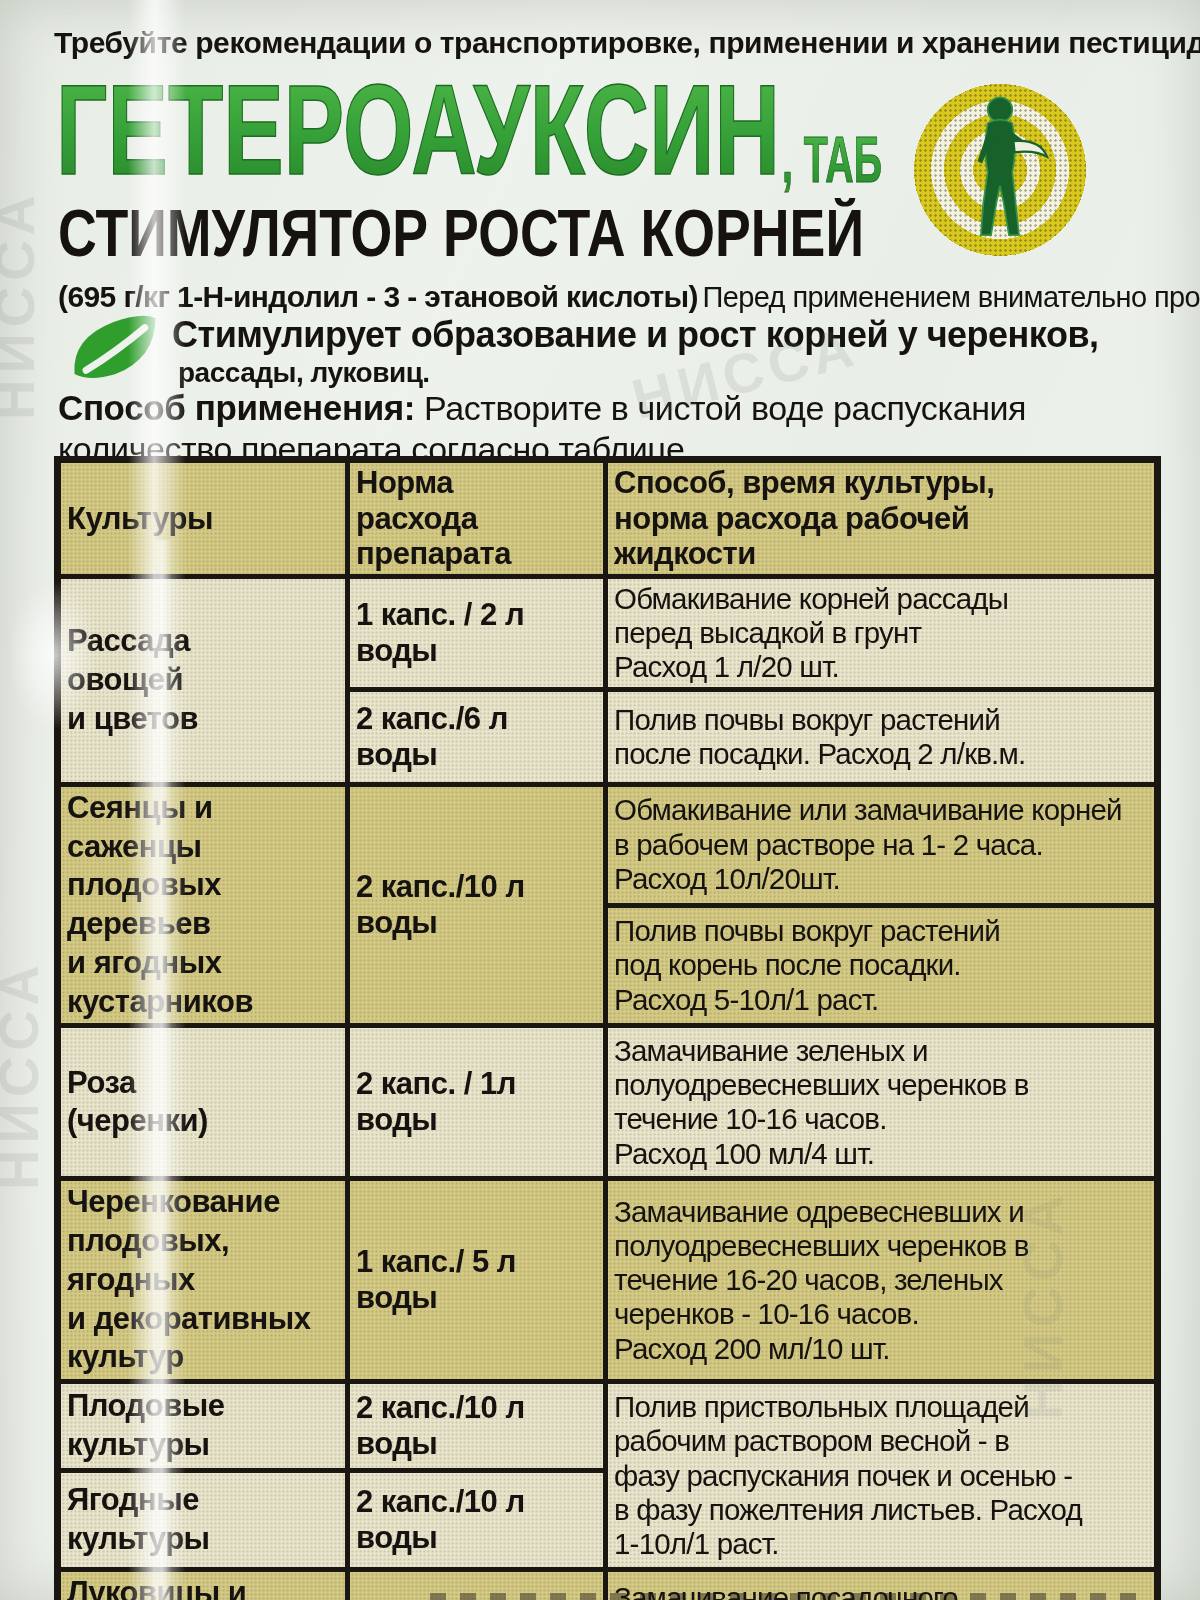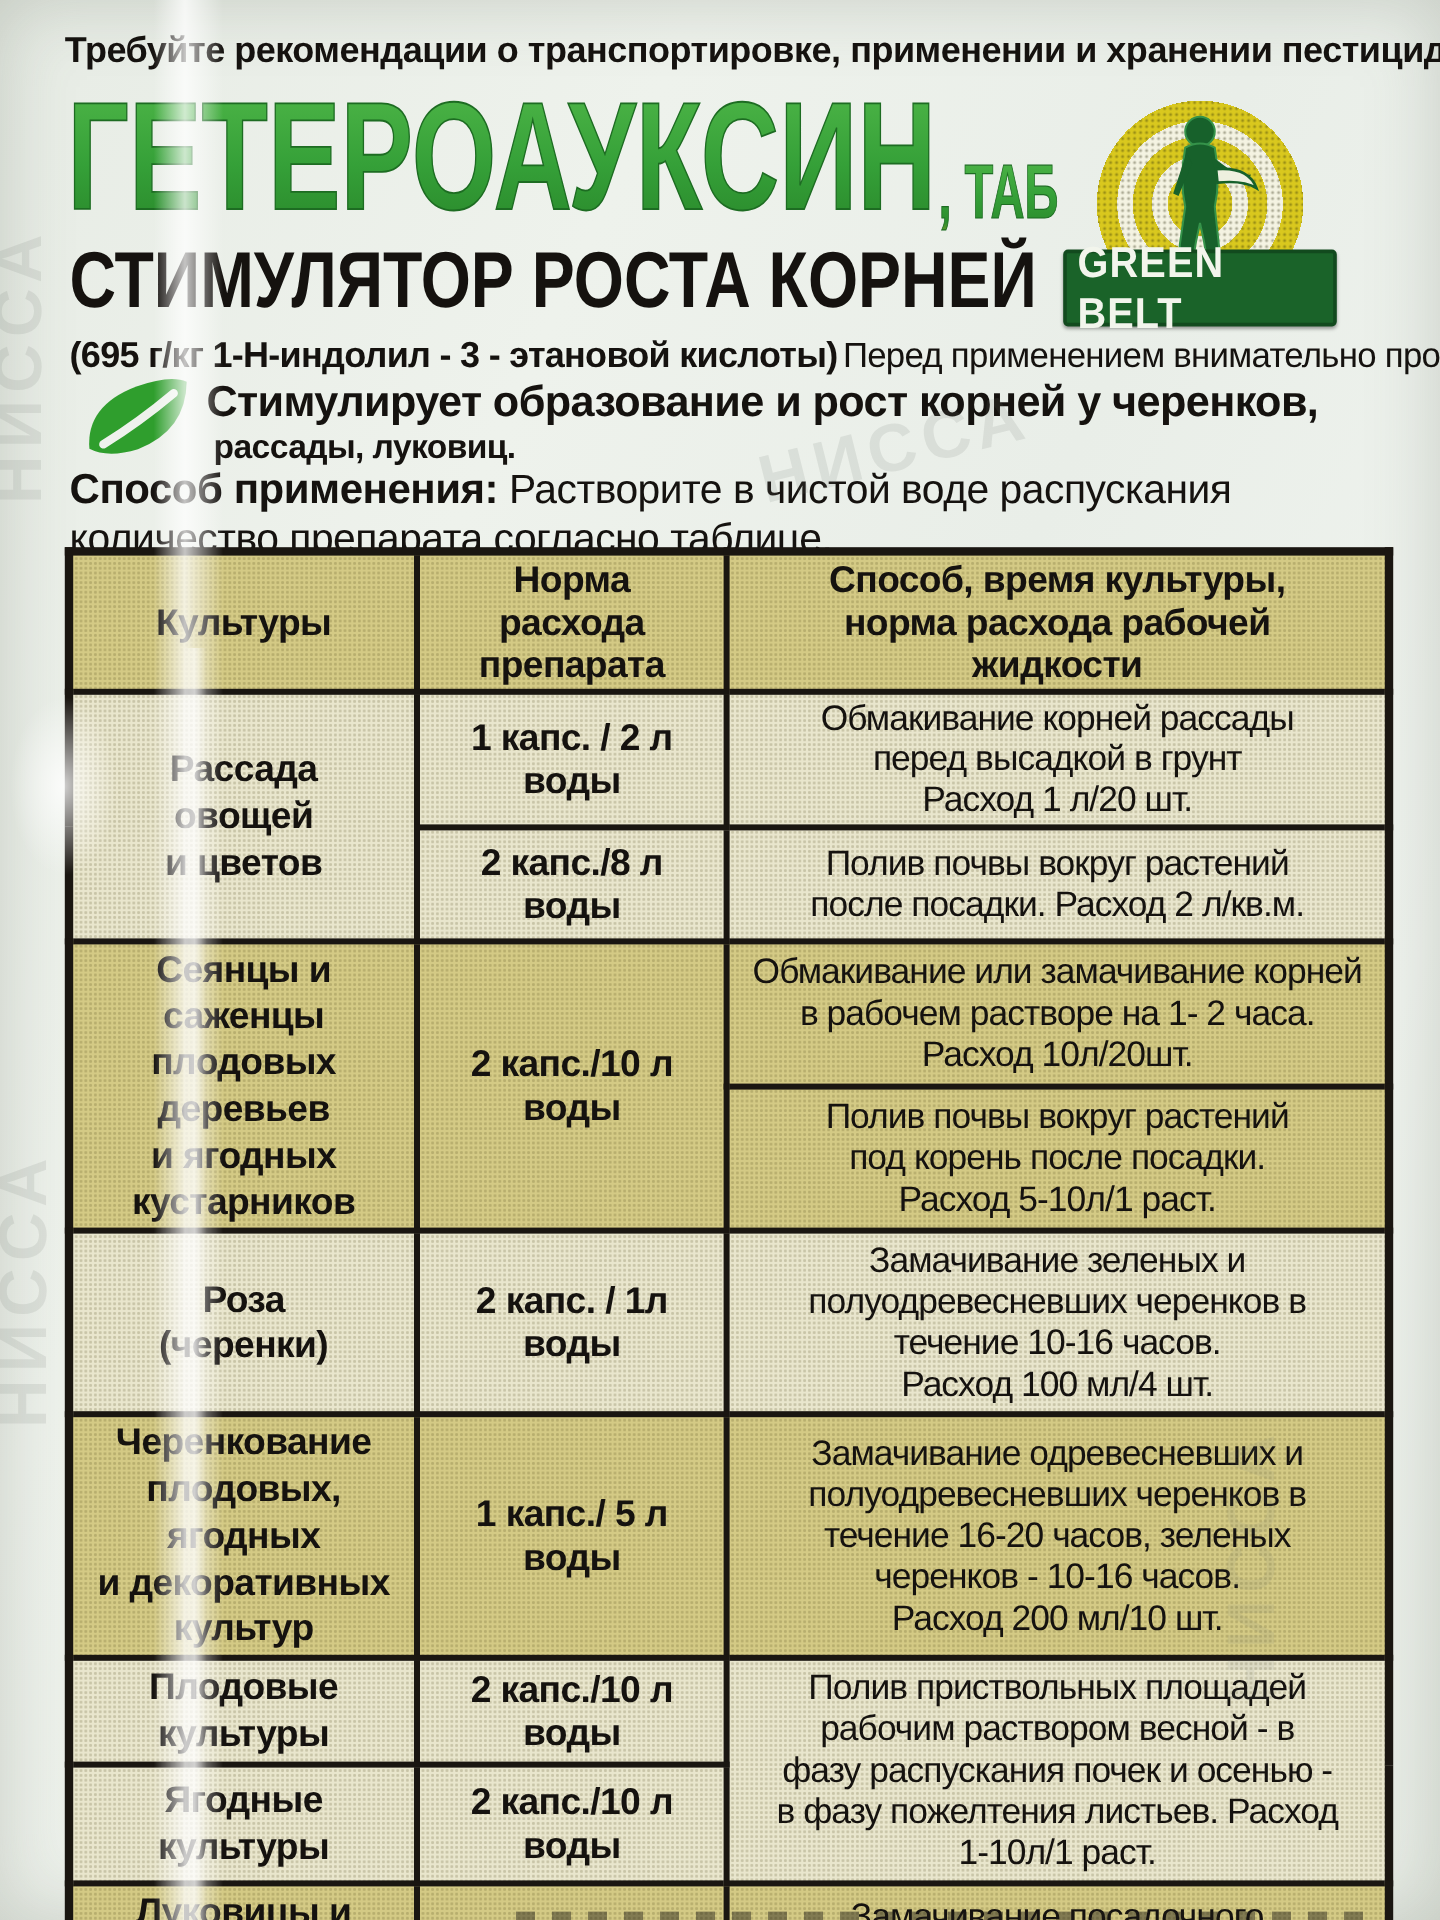--- a/index.html
+++ b/index.html
@@ -52,21 +52,21 @@
   .desc1{position:absolute; left:172px; top:314px; font-size:36px; font-weight:700; color:#15120f; letter-spacing:-0.5px; white-space:nowrap;}
   .desc2{position:absolute; left:178px; top:357px; font-size:28px; font-weight:700; color:#15120f; letter-spacing:-0.5px;}
   .usage1{position:absolute; left:58px; top:388px; font-size:34px; color:#15120f; white-space:nowrap; letter-spacing:-0.4px;}
   .usage1 .b{font-weight:700; font-size:35px;}
   .usage2{position:absolute; left:58px; top:430px; font-size:34px; color:#15120f; letter-spacing:-0.4px;}
 
   
   .tbl{position:absolute; left:54px; top:456px; border-collapse:collapse; table-layout:fixed; width:1100px; z-index:1;}
   .tbl, .tbl td, .tbl th{border:5px solid #1a1611;}
   .tbl{border-width:7px;}
-  .tbl td, .tbl th{padding:2px 6px; text-align:center; vertical-align:middle; color:#15120f;
+  .tbl td, .tbl th{padding:2px 6px; text-align:left; vertical-align:middle; color:#15120f;
     background-image:radial-gradient(rgba(70,62,18,.20) 1px, transparent 1.45px); background-size:4px 4px;}
   .c-light{background-color:#e9e6cd;}
   .c-dark{background-color:#d4ca85;}
   .tbl th{font-size:31px; font-weight:700; line-height:1.15; letter-spacing:-0.5px;}
   .culture{font-size:31px; font-weight:700; line-height:1.25; letter-spacing:-0.5px; white-space:pre-line;}
   .dose{font-size:31px; font-weight:700; letter-spacing:-0.5px; white-space:pre-line;}
   .method{font-size:29.5px; font-weight:400; line-height:1.16; letter-spacing:-0.8px; white-space:pre-line;}
 
   .cutoff{position:absolute; left:430px; top:1593px; width:710px; height:7px; opacity:.45; z-index:2;
     background:repeating-linear-gradient(90deg,#1c1914 0 16px, transparent 16px 30px);}
@@ -98,23 +98,20 @@
   <div class="logo">
     <div class="rings"></div>
     <svg class="figure-svg" width="112" height="150" viewBox="0 0 100 134">
       <circle cx="50" cy="14" r="11" fill="#17612b" stroke="#35934a" stroke-width="1.5"></circle>
       <path d="M39,26 C36,42 36,56 39,70 L35,98 33,126 42,126 47,96 50,82 53,96 58,126 67,126 64,98 61,70
                C64,56 64,42 61,26 C54,22 46,22 39,26 Z" fill="#17612b" stroke="#35934a" stroke-width="1.5"></path>
       <path d="M58,32 L80,48 88,46 84,54 62,46 Z" fill="#17612b"></path>
       <path d="M62,42 Q86,40 92,56 Q82,50 63,52 Z" fill="#eef0df" stroke="#17612b" stroke-width="2"></path>
       <path d="M40,30 L30,60 34,62 44,38 Z" fill="#17612b"></path>
     </svg>
-    <div class="banner">
-      <span>GREEN BELT</span>
-    </div>
   </div>
 
   <div class="comp-line">
     <span class="b">(695 г/кг 1-Н-индолил - 3 - этановой кислоты)</span>
     <span class="r">Перед применением внимательно прочитать!</span>
   </div>
 
   <svg class="leaf" width="100" height="92" viewBox="0 0 100 92">
     <path d="M6,60 Q8,24 52,14 Q82,8 94,16 Q88,56 46,66 Q20,70 6,60 Z" fill="#2f9e2d" transform="rotate(-8 50 45)"></path>
     <path d="M18,58 Q50,44 82,24" stroke="#eef2ec" stroke-width="7" fill="none" stroke-linecap="round" transform="rotate(-8 50 45)"></path>
@@ -148,21 +145,21 @@
     <tr style="height:113px">
       <td class="c-light culture" rowspan="2">Рассада
 овощей
 и цветов</td>
       <td class="c-light dose">1 капс. / 2 л воды</td>
       <td class="c-light method">Обмакивание корней рассады
 перед высадкой в грунт
 Расход   1 л/20 шт.</td>
     </tr>
     <tr style="height:95px">
-      <td class="c-light dose">2 капс./8 л воды</td>
+      <td class="c-light dose">2 капс./6 л воды</td>
       <td class="c-light method">Полив почвы вокруг растений
 после посадки. Расход 2 л/кв.м.</td>
     </tr>
     <tr style="height:103px">
       <td class="c-dark culture" rowspan="2">Сеянцы и саженцы
 плодовых деревьев
 и ягодных
 кустарников</td>
       <td class="c-dark dose" rowspan="2">2 капс./10 л воды</td>
       <td class="c-dark method">Обмакивание или замачивание корней

